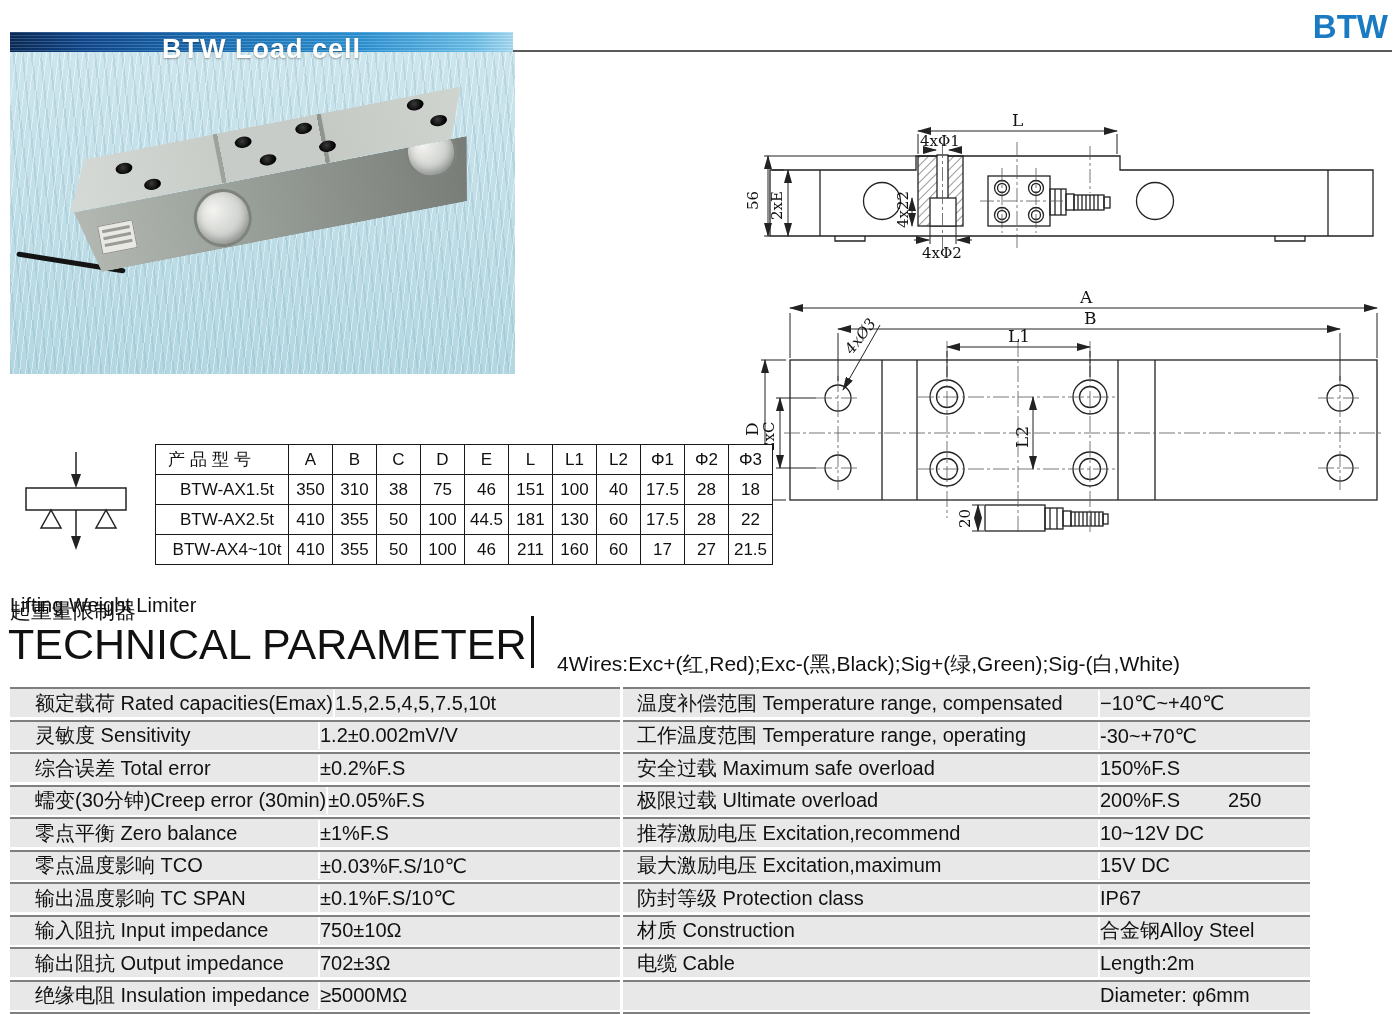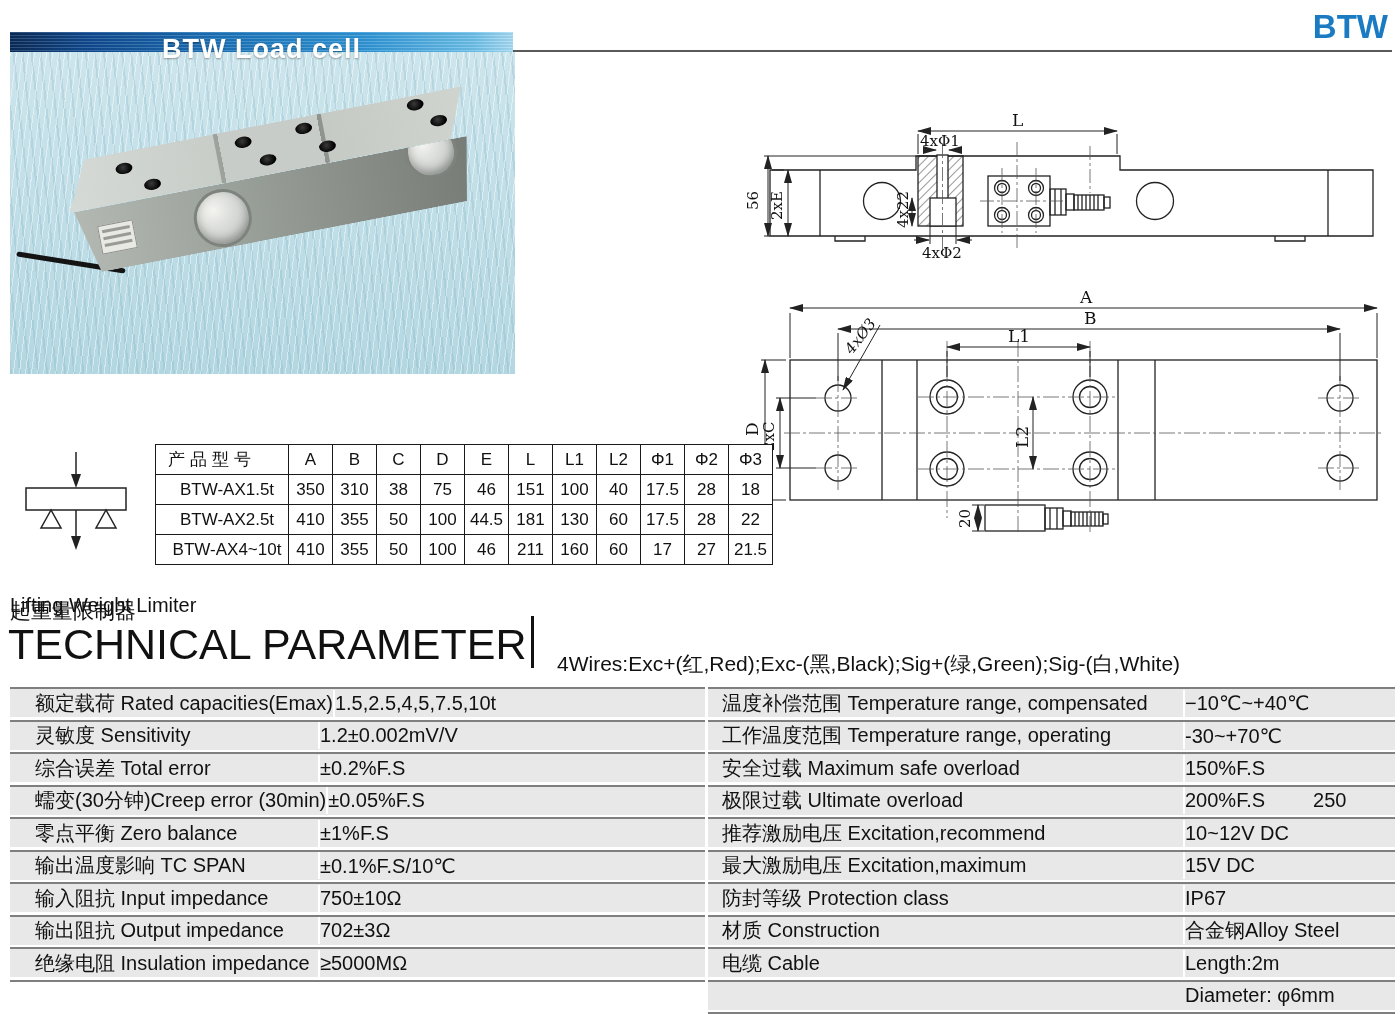--- a/index.html
+++ b/index.html
@@ -64,21 +64,21 @@
   
   .limiter-cn{position:absolute;left:10px;top:597px;font-size:21px;}
   .limiter-en{position:absolute;left:10px;top:594px;font-size:20px;}
   .tech-head{position:absolute;left:8px;top:616px;font-size:43px;letter-spacing:0;white-space:nowrap;}
   .head-bar{display:inline-block;width:3px;height:52px;background:#111;margin-left:5px;vertical-align:-9px;}
   .wires{position:absolute;left:557px;top:650px;font-size:21px;white-space:nowrap;}
 
   
   .params{position:absolute;left:10px;top:687px;width:1385px;display:flex;}
   .pcol{display:flex;flex-direction:column;row-gap:2.5px;}
-  .pcol-left{width:695px;}
+  .pcol-left{width:610px;}
   .pcol-right{width:687px;margin-left:3px;}
   .prow{height:30px;box-sizing:border-box;border-top:2px solid #7f7f7f;background:#e8e8e8;
     display:flex;align-items:center;font-size:20px;}
   .pcol-left .plabel{flex:0 0 310px;padding-left:25px;border-right:2px solid #fff;box-sizing:border-box;white-space:nowrap;}
   .pcol-right .plabel{flex:0 0 477px;padding-left:14px;border-right:2px solid #fff;box-sizing:border-box;white-space:nowrap;}
   .pvalue{padding-left:0;white-space:nowrap;}
   .pextra{margin-left:48px;}
   .pcol:after{content:"";border-top:2px solid #7f7f7f;}
 </style>
 </head>
@@ -364,20 +364,24 @@
         </div>
       <div class="prow">
           <div class="plabel">蠕变(30分钟)Creep error (30min)</div>
           <div class="pvalue">±0.05%F.S</div>
         </div>
       <div class="prow">
           <div class="plabel">零点平衡 Zero balance</div>
           <div class="pvalue">±1%F.S</div>
         </div>
       <div class="prow">
+          <div class="plabel">零点温度影响 TCO</div>
+          <div class="pvalue">±0.03%F.S/10℃</div>
+        </div>
+      <div class="prow">
           <div class="plabel">输出温度影响 TC SPAN</div>
           <div class="pvalue">±0.1%F.S/10℃</div>
         </div>
       <div class="prow">
           <div class="plabel">输入阻抗 Input  impedance</div>
           <div class="pvalue">750±10Ω</div>
         </div>
       <div class="prow">
           <div class="plabel">输出阻抗 Output  impedance</div>
           <div class="pvalue">702±3Ω</div>

